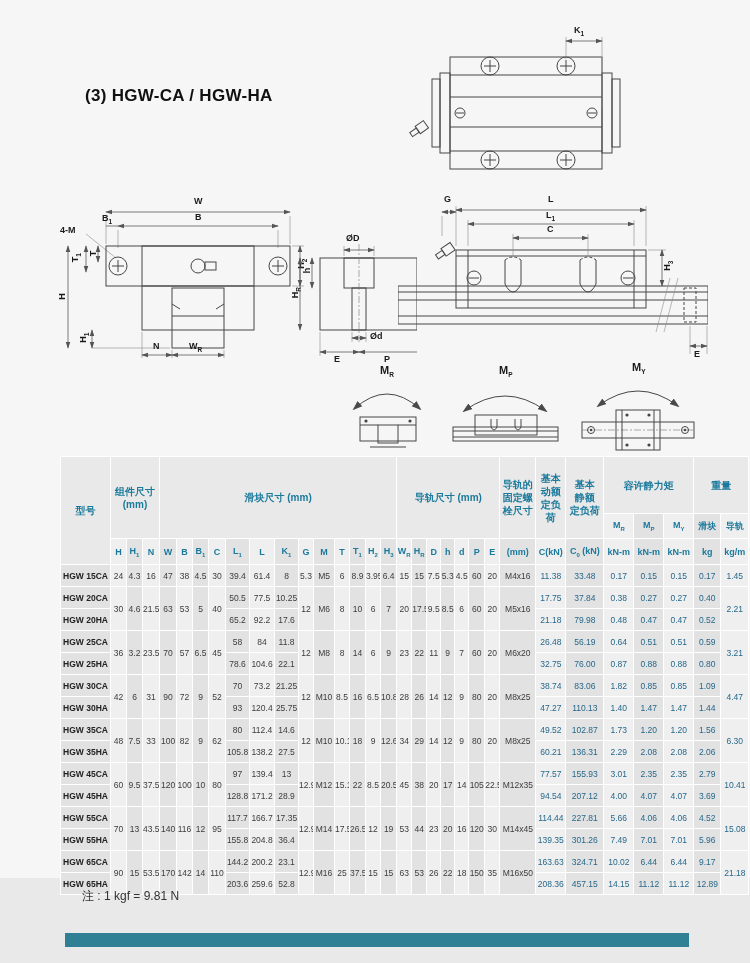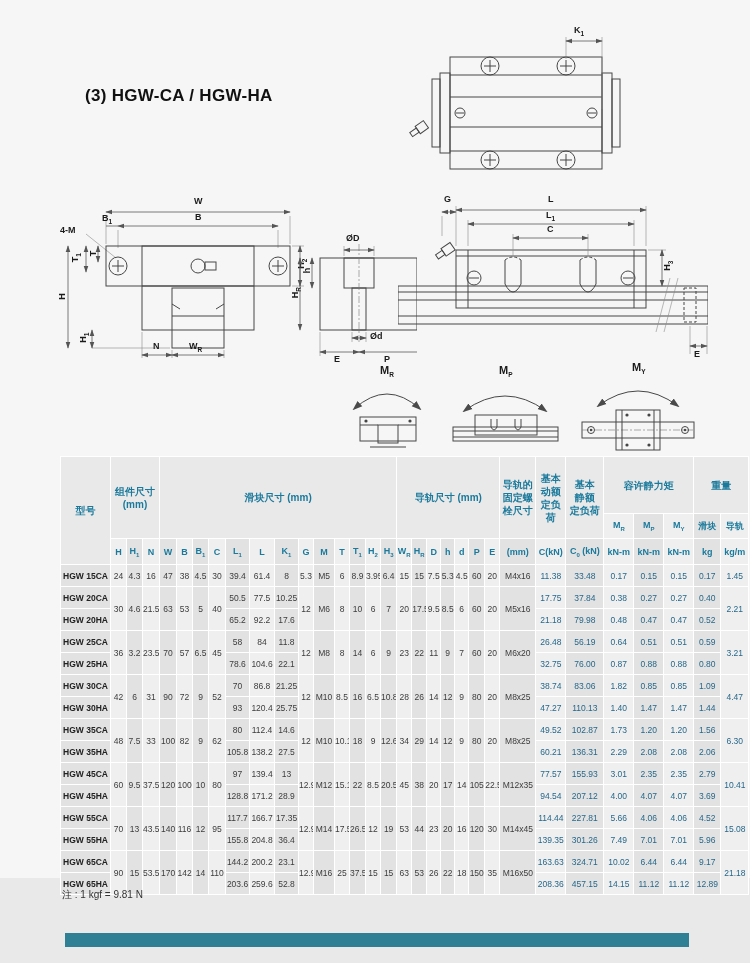--- a/index.html
+++ b/index.html
@@ -33,21 +33,21 @@
   thead tr:nth-child(3) th{height:25px;font-weight:bold;font-size:9px;}
   th{color:#1b7a9c;font-weight:bold;}
   th sub,td sub{font-size:6px;}
   .grp{background:#e9e9e9;font-size:10px;line-height:1.3;white-space:pre-line;}
   .even{background:#e2e2e2;}
   .odd{background:#efefef;}
   td{height:21px;font-size:8.5px;color:#3c3c3c;}
   td.model{font-weight:bold;color:#222;}
   td.load{color:#26688a;}
   th.sub2{font-size:9px;}
-  #note{position:absolute;left:62px;top:888px;font-size:10px;color:#333;}
+  #note{position:absolute;left:82px;top:888px;font-size:12px;color:#333;}
   #teal-bar{position:absolute;left:65px;top:933px;width:624px;height:14px;background:#2f7f95;}
 </style>
 </head>
 <body>
 
 <div id="bottom-band"></div>
 
 <div id="page-title">(3) HGW-CA / HGW-HA</div>
 
 <div class="draw" style="left:398px;top:25px;width:250px;height:170px;">
@@ -523,21 +523,21 @@
         <tr>
           <td class="even model">HGW 30CA</td>
           <td rowspan="2" class="odd">42</td>
           <td rowspan="2" class="even">6</td>
           <td rowspan="2" class="odd">31</td>
           <td rowspan="2" class="even">90</td>
           <td rowspan="2" class="odd">72</td>
           <td rowspan="2" class="even">9</td>
           <td rowspan="2" class="odd">52</td>
           <td class="even">70</td>
-          <td class="odd">86.8</td>
+          <td class="odd">73.2</td>
           <td class="even">21.25</td>
           <td rowspan="2" class="odd">12</td>
           <td rowspan="2" class="even">M10</td>
           <td rowspan="2" class="odd">8.5</td>
           <td rowspan="2" class="even">16</td>
           <td rowspan="2" class="odd">6.5</td>
           <td rowspan="2" class="even">10.8</td>
           <td rowspan="2" class="odd">28</td>
           <td rowspan="2" class="even">26</td>
           <td rowspan="2" class="odd">14</td>

